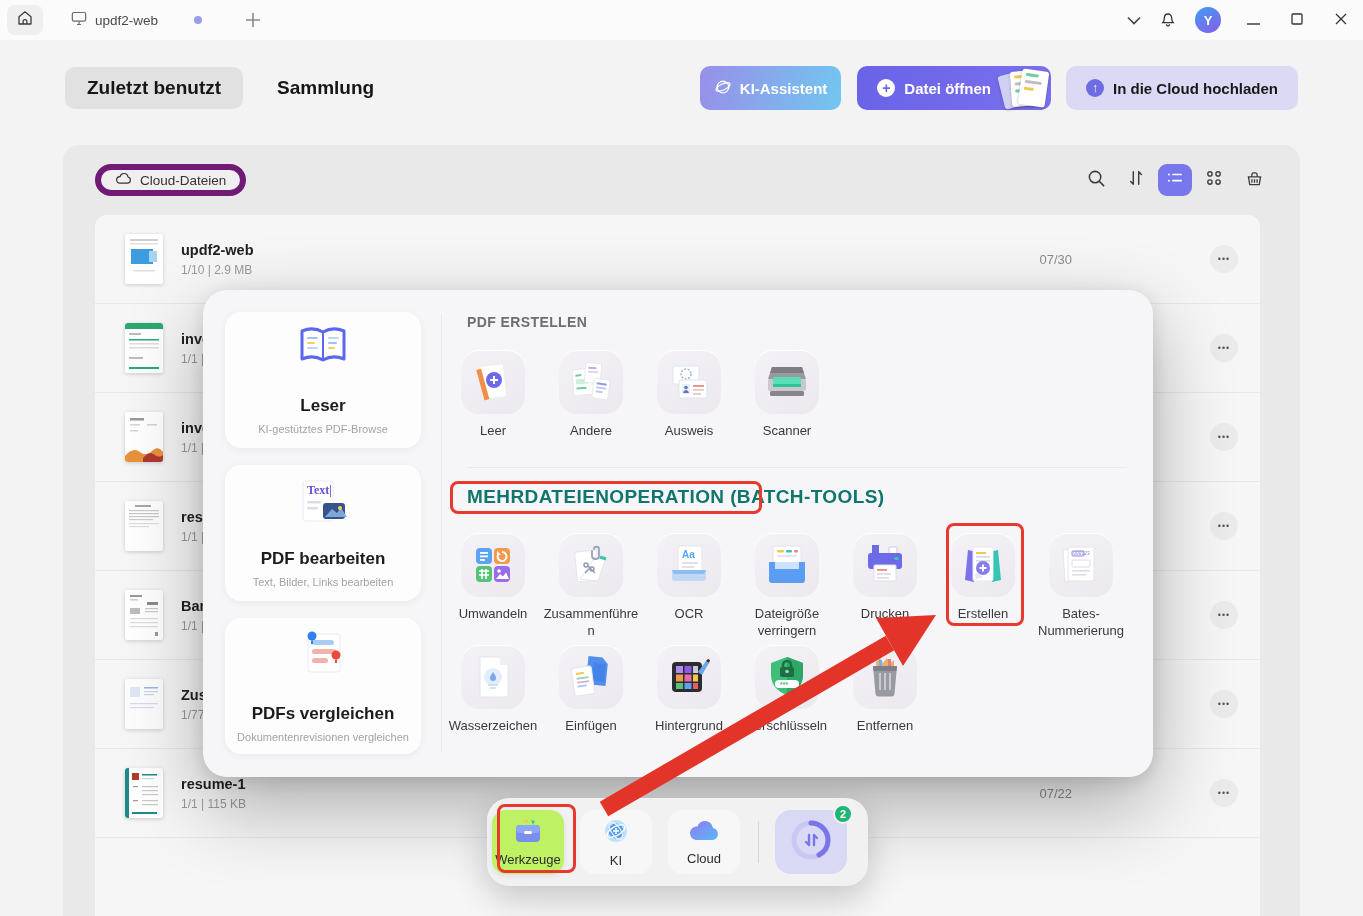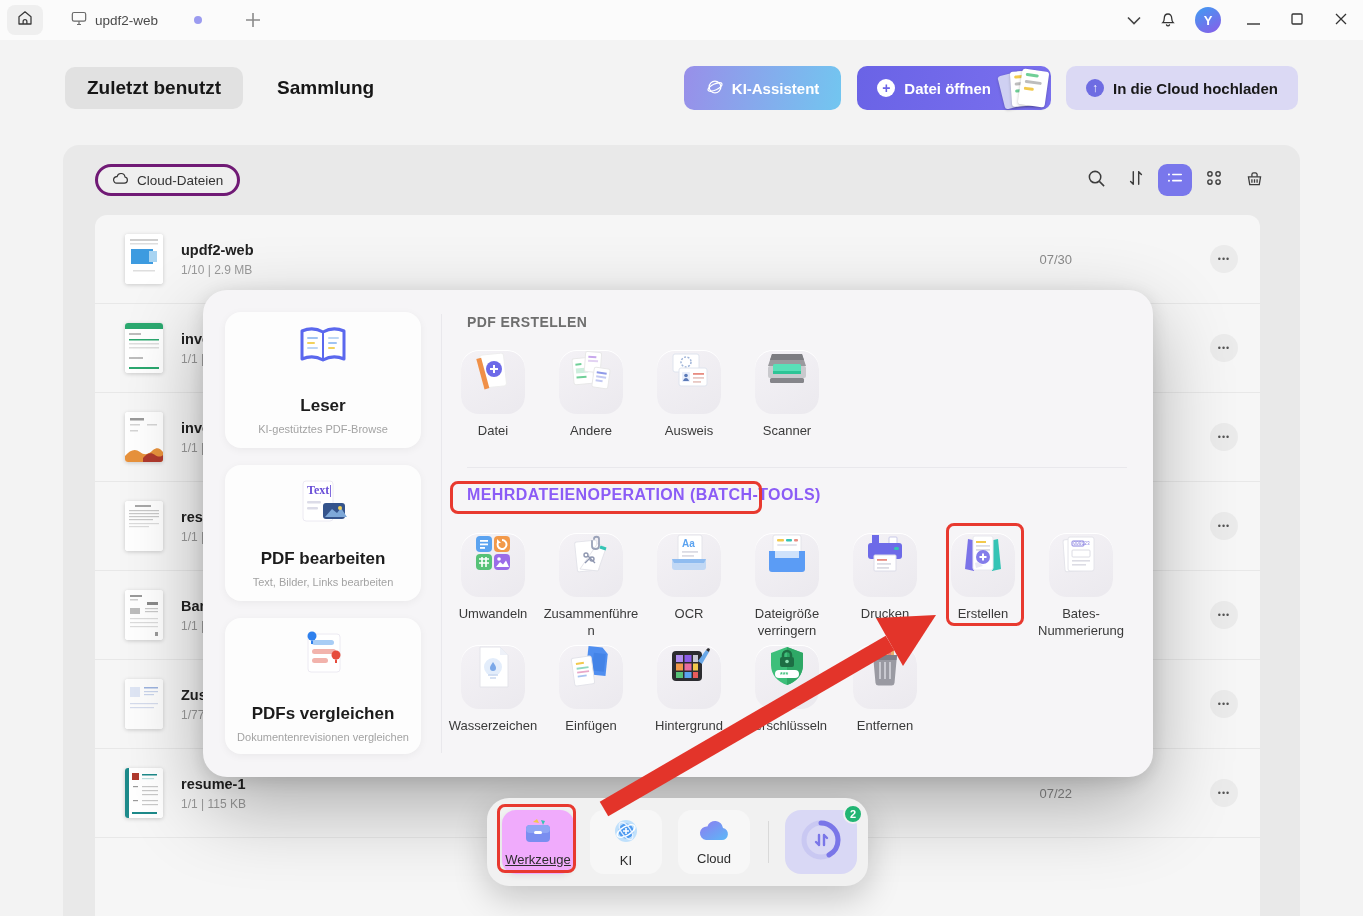--- a/index.html
+++ b/index.html
@@ -19,36 +19,36 @@
   .avatar { width:26px; height:26px; border-radius:50%; background:linear-gradient(150deg,#3f9df2,#8a5ce8); color:#fff; font-size:13px; font-weight:bold; display:flex; align-items:center; justify-content:center; margin:0 10px; }
   .winctl { width:44px; height:34px; display:flex; align-items:center; justify-content:center; color:#333; }
 
   
   .header { position:absolute; top:65px; left:65px; right:65px; height:46px; display:flex; align-items:center; }
   .seg-tab { font-size:19px; font-weight:bold; color:#161616; padding:10px 22px; border-radius:10px; }
   .seg-tab.active { background:#e1e1e1; }
   .seg-tab.plain { margin-left:12px; }
   .hdr-spacer { flex:1; }
   .btn { height:44px; border-radius:10px; display:flex; align-items:center; font-size:15px; font-weight:bold; position:relative; }
-  .btn-ai { background:linear-gradient(100deg,#988fe9,#72c6f0); color:#fff; padding:0 22px; gap:8px; margin-right:16px; }
+  .btn-ai { background:linear-gradient(100deg,#988fe9,#72c6f0); color:#fff; padding:0 14px; gap:8px; margin-right:16px; }
   .btn-open { background:linear-gradient(100deg,#6a63e6,#7a70ee); color:#fff; padding:0 60px 0 20px; gap:9px; margin-right:15px; overflow:visible; }
   .btn-upload { background:#dbd9f4; color:#191919; padding:0 20px; gap:9px; }
   .circle-plus { width:18px; height:18px; border-radius:50%; background:#fff; color:#6a63e6; font-weight:bold; font-size:14px; display:flex; align-items:center; justify-content:center; }
   .circle-up { width:18px; height:18px; border-radius:50%; background:#6e6ce2; color:#fff; font-size:12px; display:flex; align-items:center; justify-content:center; }
   .docs-illu { position:absolute; right:6px; top:4px; width:46px; height:40px; }
   .docs-illu .p { position:absolute; background:#fff; border-radius:3px; box-shadow:0 1px 3px rgba(0,0,0,.25); }
   .docs-illu .p1 { width:26px; height:34px; left:2px; top:3px; transform:rotate(-14deg); background:#cfd0f2; }
   .docs-illu .p2 { width:27px; height:35px; left:12px; top:1px; transform:rotate(-4deg); }
   .docs-illu .p2 i, .docs-illu .p3 i { display:block; height:3px; border-radius:2px; margin:4px 4px 0; }
   .docs-illu .p3 { width:27px; height:36px; left:21px; top:0; transform:rotate(8deg); }
 
   
   .content { position:absolute; left:63px; right:63px; top:145px; bottom:0; background:#e9e9e9; border-radius:16px 16px 0 0; }
   .content-toolbar { position:absolute; top:18px; left:32px; right:28px; height:34px; display:flex; align-items:center; }
-  .pill { display:flex; align-items:center; gap:8px; height:32px; padding:0 14px; border:3px solid #701a75; border-radius:16px; background:#efefef; font-size:13.5px; color:#333; }
+  .pill { display:flex; align-items:center; gap:8px; height:32px; padding:0 14px; border:6px solid #701a75; border-radius:16px; background:#efefef; font-size:13.5px; color:#333; }
   .ct-spacer { flex:1; }
   .ct-ico { width:36px; height:34px; display:flex; align-items:center; justify-content:center; color:#3c3c3c; margin-left:4px; }
   .ct-ico.active { background:#7977ec; border-radius:9px; color:#fff; width:34px; height:32px; }
 
   
   .list-panel { position:absolute; left:32px; right:40px; top:70px; bottom:0; background:#f6f6f6; border-radius:12px 12px 0 0; overflow:hidden; }
   .frow { height:89px; display:flex; align-items:center; padding-left:30px; border-bottom:1px solid #e8e8e8; position:relative; }
   .thumb { width:38px; height:50px; background:#fff; border-radius:3px; box-shadow:0 1px 4px rgba(0,0,0,.18); overflow:hidden; flex:none; }
   .fmeta-block { margin-left:18px; }
   .fname { font-size:14.5px; font-weight:bold; color:#222; }
@@ -60,27 +60,27 @@
   
   .popup { position:absolute; left:203px; top:290px; width:950px; height:487px; background:#f6f5f7; border-radius:24px; box-shadow:0 30px 80px rgba(0,0,0,.30), 0 4px 18px rgba(0,0,0,.12); z-index:40; }
   .vdiv { position:absolute; left:238px; top:24px; bottom:24px; width:1px; background:#e9e8ec; }
   .card { position:absolute; left:22px; width:196px; height:136px; background:#fdfdfd; border-radius:16px; box-shadow:0 2px 8px rgba(0,0,0,.05); display:flex; flex-direction:column; align-items:center; justify-content:center; text-align:center; padding:0 10px; }
   .card-title { font-size:17px; font-weight:bold; color:#1c1c1c; margin-top:26px; }
   .card-sub { font-size:11px; color:#a3a3a3; margin-top:7px; }
   .sec-title { position:absolute; left:264px; font-size:14px; font-weight:bold; color:#6e6e6e; letter-spacing:.4px; }
   .hdiv { position:absolute; left:264px; right:26px; top:177px; height:1px; background:#e9e8ec; }
   .tgrid { position:absolute; left:241px; display:grid; grid-template-columns:repeat(7,98px); }
   .tile { display:flex; flex-direction:column; align-items:center; }
-  .tile-icon { width:64px; height:64px; border-radius:18px; background:linear-gradient(150deg,#f4f2f6,#ebe9ee); box-shadow:inset 0 1px 0 #fff; display:flex; align-items:flex-start; justify-content:center; }
+  .tile-icon { width:64px; height:64px; border-radius:18px; background:linear-gradient(150deg,#f4f2f6,#ebe9ee); box-shadow:inset 0 1px 0 #fff; display:flex; align-items:center; justify-content:center; }
   .tile-label { margin-top:9px; font-size:13px; color:#3a3a3a; text-align:center; width:96px; line-height:1.3; overflow-wrap:anywhere; }
 
   
   .dock { position:absolute; left:487px; top:798px; width:381px; height:88px; background:#f1f1f1; border-radius:22px; box-shadow:0 12px 34px rgba(0,0,0,.20); z-index:45; display:flex; align-items:center; }
   .dock-item { width:72px; height:64px; border-radius:14px; display:flex; flex-direction:column; align-items:center; justify-content:center; gap:5px; font-size:13px; color:#2c2c2c; }
-  .dock-item.card-w { background:#f0abfc; box-shadow:0 2px 6px rgba(0,0,0,.08); margin-left:15px;text-decoration:underline; }
+  .dock-item.card-w { background:#bef264; box-shadow:0 2px 6px rgba(0,0,0,.08); margin-left:5px; }
   .dock-item.plain { background:#f7f7f7; margin-left:16px; }
   .dock-div { width:1px; height:42px; background:#d9d9d9; margin-left:18px; }
   .dock-transfer { position:relative; width:72px; height:64px; border-radius:16px; background:#d9d8f5; margin-left:16px; display:flex; align-items:center; justify-content:center; }
   .badge { position:absolute; top:-6px; right:-6px; width:20px; height:20px; border-radius:50%; background:#21b573; color:#fff; font-size:11px; font-weight:bold; display:flex; align-items:center; justify-content:center; border:2px solid #f1f1f1; }
 
   
   .redbox { position:absolute; border:3px solid #e8392f; border-radius:8px; z-index:55; pointer-events:none; }
   .rb-batch { left:450px; top:481px; width:312px; height:33px; }
   .rb-create { left:946px; top:523px; width:78px; height:103px; }
   .rb-tools { left:497px; top:804px; width:79px; height:69px; }
@@ -451,21 +451,21 @@
     <div class="tgrid" style="top:60px">
       <div class="tile">
         <div class="tile-icon">
           <svg width="40" height="42" viewBox="0 0 40 42">
               <rect x="8" y="4" width="24" height="33" rx="3" fill="#fff" stroke="#eee" transform="rotate(-6 20 20)"></rect>
               <path d="M7 7l5 31" stroke="#f09048" stroke-width="5" transform="rotate(-6 20 20)"></path>
               <circle cx="21" cy="19" r="8" fill="#6d6ae8"></circle>
               <path d="M21 15v8M17 19h8" stroke="#fff" stroke-width="2"></path>
             </svg>
         </div>
-        <div class="tile-label">Datei</div>
+        <div class="tile-label">Leer</div>
       </div>
       <div class="tile">
         <div class="tile-icon">
           <svg width="44" height="42" viewBox="0 0 44 42">
               <rect x="4" y="8" width="20" height="26" rx="2" fill="#fff" stroke="#e8e8e8" transform="rotate(-5 14 21)"></rect>
               <rect x="7" y="13" width="6" height="2" fill="#6fcf97" transform="rotate(-5 14 21)"></rect>
               <rect x="7" y="18" width="12" height="5" fill="#cdeedd" transform="rotate(-5 14 21)"></rect>
               <rect x="7" y="26" width="10" height="2" fill="#6fcf97" transform="rotate(-5 14 21)"></rect>
               <rect x="16" y="2" width="16" height="20" rx="2" fill="#fff" stroke="#e8e8e8" transform="rotate(4 24 12)"></rect>
               <rect x="19" y="6" width="8" height="2" fill="#c8a8ec" transform="rotate(4 24 12)"></rect>
@@ -503,21 +503,21 @@
               <rect x="9" y="14" width="28" height="8" rx="1.5" fill="#59e0b8"></rect>
               <rect x="9" y="21" width="28" height="3" fill="#2ec496"></rect>
               <rect x="6" y="28" width="34" height="5" rx="1.5" fill="#85858a"></rect>
             </svg>
         </div>
         <div class="tile-label">Scanner</div>
       </div>
     </div>
 
     <div class="hdiv"></div>
-    <div class="sec-title" style="top:196px;font-size:16px;color:#8b5cf6">MEHRDATEIENOPERATION (BATCH-TOOLS)</div>
+    <div class="sec-title" style="top:196px;font-size:19px;color:#0f766e">MEHRDATEIENOPERATION (BATCH-TOOLS)</div>
 
     <div class="tgrid" style="top:243px">
       <div class="tile">
         <div class="tile-icon">
           <svg width="40" height="40" viewBox="0 0 40 40">
               <rect x="3" y="3" width="16" height="16" rx="4" fill="#5ba3f0"></rect>
               <rect x="7" y="7" width="8" height="1.8" fill="#fff"></rect>
               <rect x="7" y="10.5" width="8" height="1.8" fill="#fff"></rect>
               <rect x="7" y="14" width="5" height="1.8" fill="#fff"></rect>
               <rect x="21" y="3" width="16" height="16" rx="4" fill="#f2994a"></rect>

